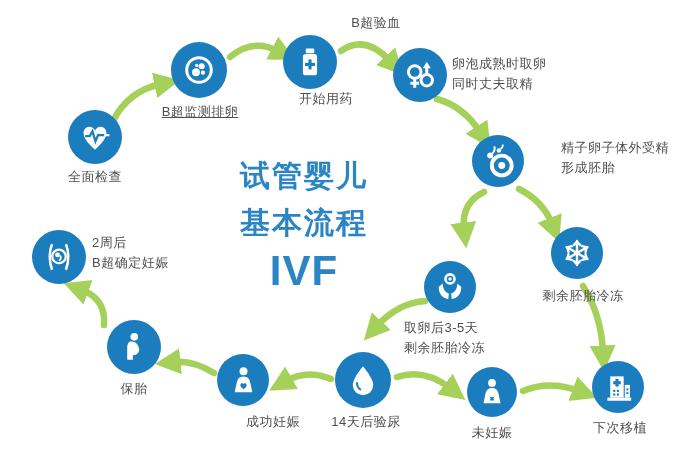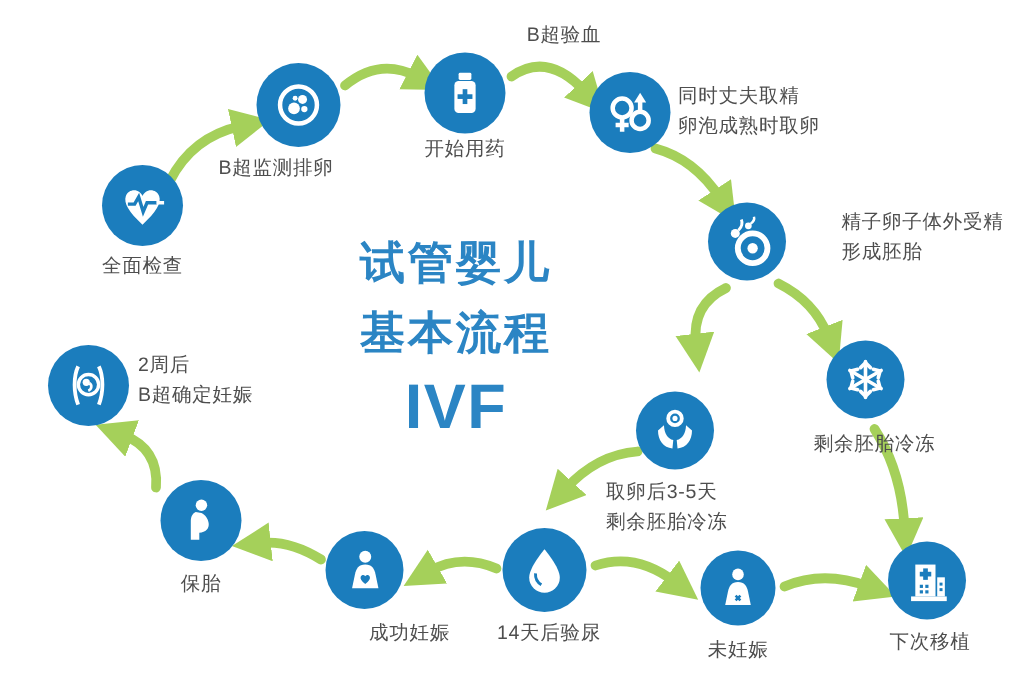--- a/index.html
+++ b/index.html
@@ -78,55 +78,55 @@
         <svg width="36" height="36" viewBox="0 0 24 24">
           <circle cx="12" cy="12" r="8.2" fill="none" stroke="#fff" stroke-width="2"></circle>
           <circle cx="10" cy="13.5" r="2.6" fill="#fff"></circle>
           <circle cx="13.8" cy="9.5" r="2" fill="#fff"></circle>
           <circle cx="14.6" cy="13.8" r="1.4" fill="#fff"></circle>
           <circle cx="10.5" cy="9" r="1.1" fill="#fff"></circle>
         </svg>
       </span>
     </div>
   </div>
-  <div class="lbl center" style="left:184px;top:102px;">B超监测排卵</div>
+  <div class="lbl center" style="left:200px;top:102px;text-decoration:underline;">B超监测排卵</div>
 
   <div class="node" style="left:283px;top:35px;">
     <div class="circle" style="width:54px;height:54px;">
       <span class="ic">
         <svg width="34" height="34" viewBox="0 0 24 24">
           <rect x="9" y="2.5" width="6" height="3.4" rx="0.7" fill="#fff"></rect>
           <rect x="7" y="6.4" width="10" height="15" rx="2" fill="#fff"></rect>
           <rect x="10.9" y="10.2" width="2.2" height="7" fill="#1b7dbd"></rect>
           <rect x="8.5" y="12.6" width="7" height="2.2" fill="#1b7dbd"></rect>
         </svg>
       </span>
     </div>
   </div>
-  <div class="lbl center" style="left:310px;top:89px;text-align:right;">开始用药</div>
+  <div class="lbl center" style="left:326px;top:89px;text-align:right;">开始用药</div>
 
   <div class="lbl center" style="left:376px;top:13px;">B超验血</div>
 
   <div class="node" style="left:393px;top:48px;">
     <div class="circle" style="width:54px;height:54px;">
       <span class="ic">
         <svg width="36" height="36" viewBox="0 0 24 24">
           <circle cx="8.5" cy="10" r="4.2" fill="none" stroke="#fff" stroke-width="2"></circle>
           <line x1="8.5" y1="14.2" x2="8.5" y2="20.5" stroke="#fff" stroke-width="2"></line>
           <line x1="5.6" y1="17.5" x2="11.4" y2="17.5" stroke="#fff" stroke-width="2"></line>
           <circle cx="16.5" cy="15.5" r="3.8" fill="none" stroke="#fff" stroke-width="2"></circle>
           <line x1="16.5" y1="11.7" x2="16.5" y2="6.5" stroke="#fff" stroke-width="2"></line>
           <path d="M13.8 7.5 L16.5 3.2 L19.2 7.5 Z" fill="#fff"></path>
         </svg>
       </span>
     </div>
   </div>
   <div class="lbl" style="left:452px;top:54px;">
+    <div>卵泡成熟时取卵</div>
     <div>同时丈夫取精</div>
-    <div>卵泡成熟时取卵</div>
   </div>
 
   <div class="node" style="left:472px;top:135px;">
     <div class="circle" style="width:52px;height:52px;">
       <span class="ic">
         <svg width="36" height="36" viewBox="0 0 24 24">
           <circle cx="14.5" cy="15" r="6.6" fill="none" stroke="#fff" stroke-width="2.6"></circle>
           <circle cx="14.5" cy="15" r="2.3" fill="#fff"></circle>
           <circle cx="6.8" cy="8.4" r="2" fill="#fff"></circle>
           <path d="M8.2 7 Q10.5 4.7 9.5 2.2" fill="none" stroke="#fff" stroke-width="1.3"></path>

